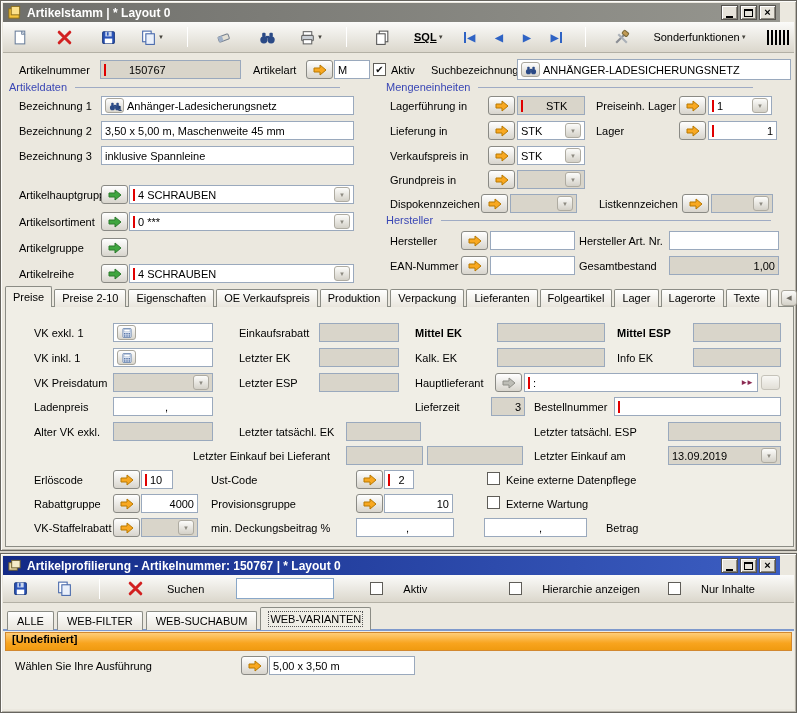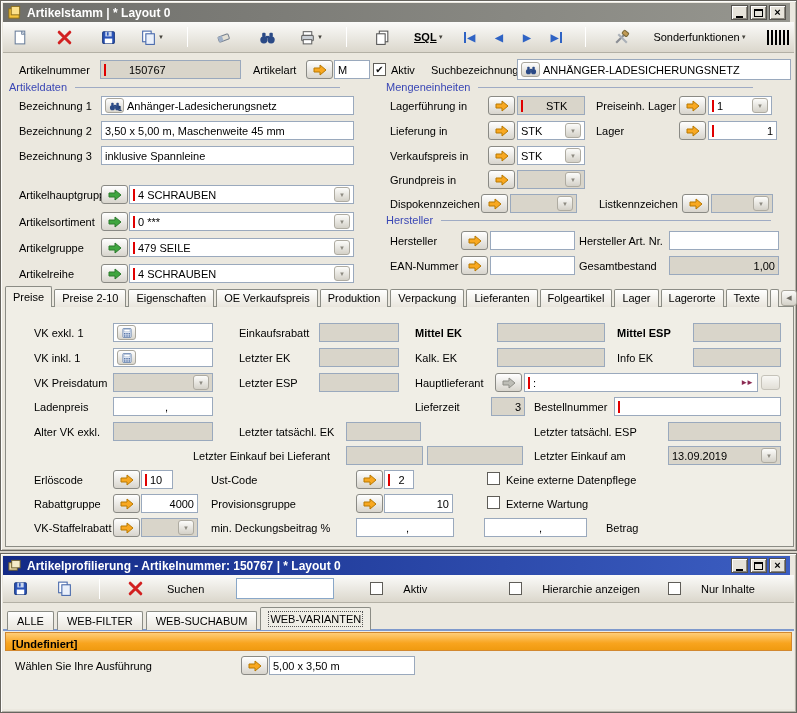--- a/index.html
+++ b/index.html
@@ -5,21 +5,21 @@
   * { margin:0; padding:0; box-sizing:border-box; }
   html,body { width:797px; height:713px; }
   body { font-family:"Liberation Sans", sans-serif; background:#D6D2C8; position:relative; overflow:hidden; }
   #screen { position:relative; width:797px; height:713px; background:#D6D2C8; }
 
   .win { position:absolute; left:0; width:797px; background:#EBE8DF; border:1px solid #67655F;
          box-shadow: inset 1px 1px 0 #FDFDFB, inset -1px -1px 0 #B7B4AA; }
   #w1 { top:0; height:551px; }
   #w2 { top:553px; height:160px; }
 
-  .tbar { position:absolute; left:2px; right:6px; top:2px; height:19px; display:flex; align-items:center;
+  .tbar { position:absolute; left:2px; right:16px; top:2px; height:19px; display:flex; align-items:center;
           gap:5px; padding:0 4px; color:#fff; font-weight:bold; font-size:12px; white-space:nowrap; }
   .tbar.gray { background:linear-gradient(90deg,#6F6F6B,#96968F); }
   .tbar.blue { background:linear-gradient(90deg,#132A86,#3C5EC2); }
   .winbtns { margin-left:auto; display:flex; gap:2px; }
   .wbtn { width:17px; height:15px; background:#E6E3DA; border:1px solid #55534E;
           box-shadow: inset 1px 1px 0 #fff, inset -1px -1px 0 #8A877E;
           display:flex; align-items:center; justify-content:center; color:#000; font-size:11px; font-weight:bold; line-height:1; }
   .gl-min { width:7px; height:2px; background:#000; margin-top:8px; }
   .gl-max { width:9px; height:8px; border:1px solid #000; border-top-width:2px; }
 
@@ -78,21 +78,21 @@
   .panel { position:absolute; left:4px; top:305px; width:789px; height:241px; border:1px solid #8B8C85; background:#F0EEE6; z-index:1; }
 
   .tabs2 { position:absolute; left:6px; top:53px; display:flex; align-items:flex-end; gap:3px; height:23px; z-index:2; }
   .t2 { height:19px; padding:3px 9px 0; font-size:11px; background:linear-gradient(#FFF,#E9E6DD);
         border:1px solid #8B8C85; border-bottom:none; border-radius:2px 2px 0 0; white-space:nowrap; }
   .t2.active { height:23px; padding-top:5px; background:#EFEDE5; }
   .t2.active span { outline:1px dotted #555; outline-offset:1px; }
   .content2 { position:absolute; left:2px; right:2px; top:75px; bottom:3px; border-top:2px solid #7E99CC; background:#EFEDE5; z-index:1; }
   .obar { position:absolute; left:4px; top:78px; width:787px; height:19px; z-index:2;
           background:linear-gradient(#FFCE79,#F8A41E 60%,#F09B10); border:1px solid #D2882F;
-          display:flex; align-items:flex-end; padding:0 6px; font-weight:bold; font-size:11px; color:#000; }
+          display:flex; align-items:flex-start; padding:0 6px; font-weight:bold; font-size:11px; color:#000; }
   .z2 { z-index:2; }
 </style>
 </head>
 <body>
 
 <svg width="0" height="0" style="position:absolute" aria-hidden="true">
   <defs>
     <symbol id="i-arrow" viewBox="0 0 14 12">
         <polygon points="1,4 7,4 7,1 13,6 7,11 7,8 1,8"></polygon>
       </symbol>
@@ -340,27 +340,20 @@
         <span class="dd">
           <span>▼</span>
         </span>
       </div>
 
     <span class="lb" style="left:18px;top:241px">Artikelgruppe</span>
     <div class="abtn" style="left:100px;top:237px">
         <svg class="arr-g">
           <use href="#i-arrow"></use>
         </svg>
-      </div>
-    <div class="fld" style="left:128px;top:237px;width:225px">
-        <i class="rq"></i>
-        <span>479 SEILE</span>
-        <span class="dd">
-          <span>▼</span>
-        </span>
       </div>
 
     <span class="lb" style="left:18px;top:267px">Artikelreihe</span>
     <div class="abtn" style="left:100px;top:263px">
         <svg class="arr-g">
           <use href="#i-arrow"></use>
         </svg>
       </div>
     <div class="fld" style="left:128px;top:263px;width:225px">
         <i class="rq"></i>

